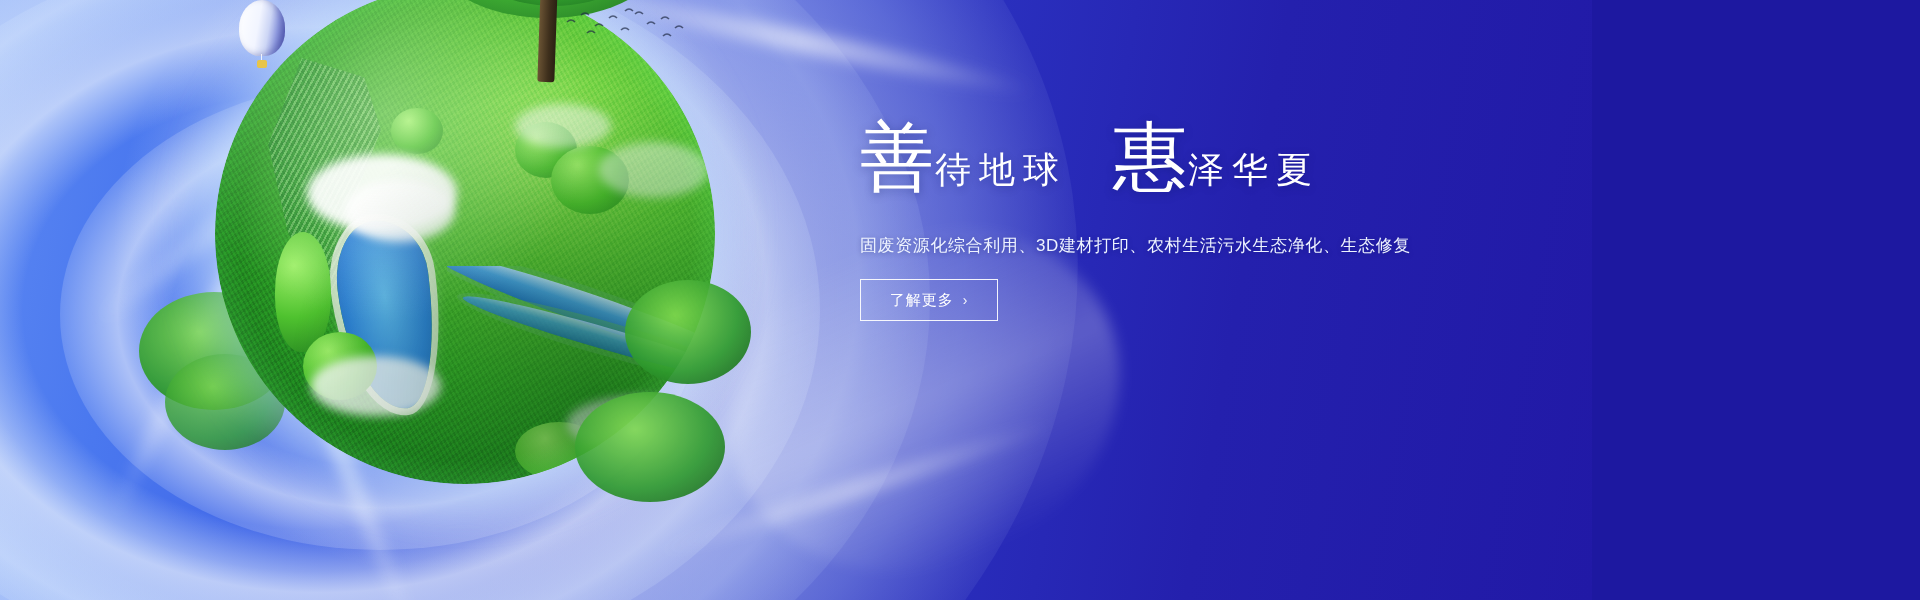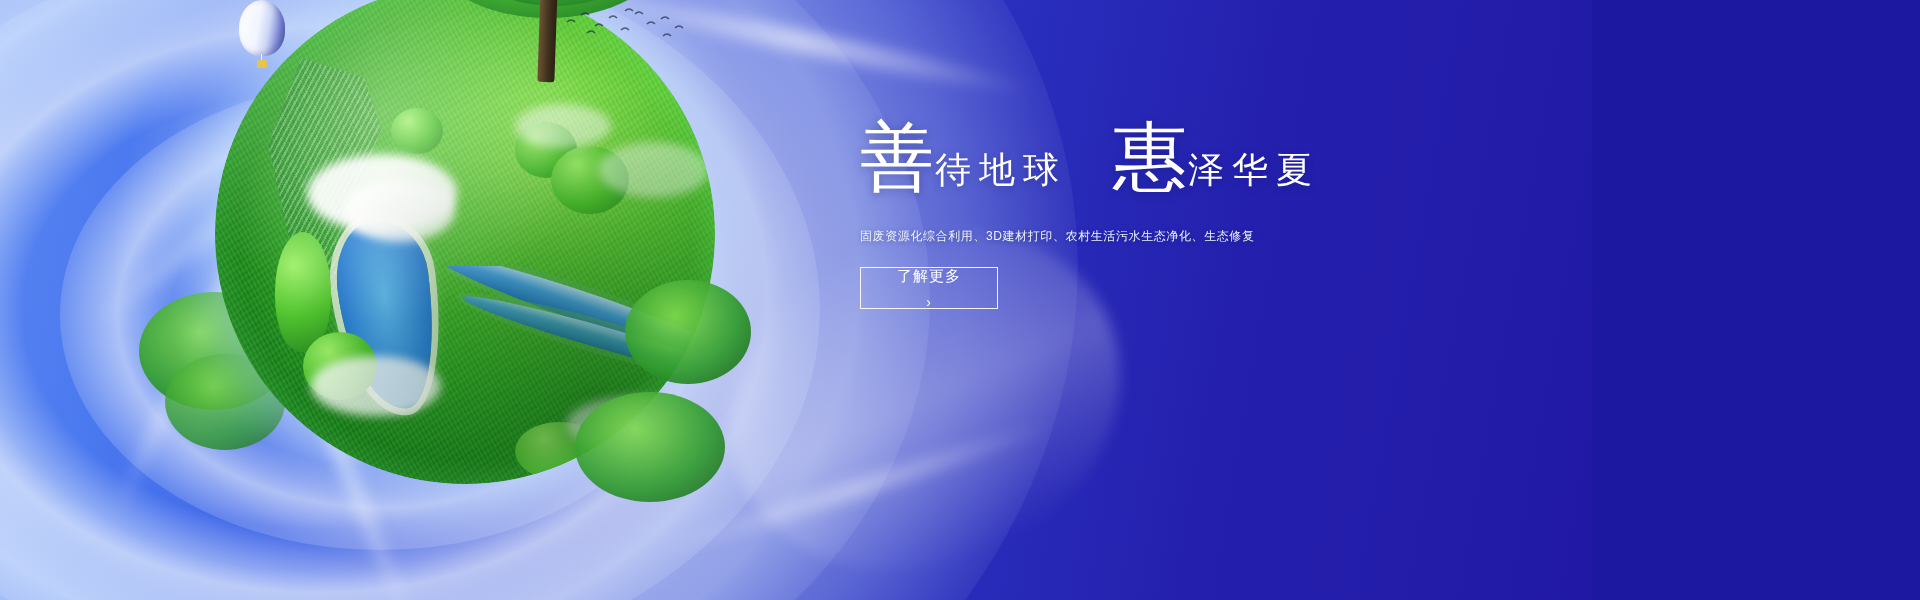--- a/index.html
+++ b/index.html
@@ -114,25 +114,25 @@
   .headline{position:relative;height:96px;color:#fff;white-space:nowrap;}
   .big{font-family:"Liberation Serif","DejaVu Serif",serif;font-size:74px;line-height:1;
        font-weight:400;letter-spacing:1px;display:inline-block;vertical-align:baseline;
        text-shadow:0 2px 10px rgba(10,20,90,.35);}
   .small{font-family:"Liberation Serif","DejaVu Serif",serif;font-size:36px;line-height:1;
        font-weight:400;letter-spacing:8px;display:inline-block;vertical-align:baseline;
        text-shadow:0 2px 8px rgba(10,20,90,.30);}
   .hl-gap{display:inline-block;width:46px;}
   .subtitle{margin-top:16px;color:#fff;font-size:25px;letter-spacing:9px;white-space:nowrap;
        text-shadow:0 1px 6px rgba(10,20,90,.35);}
-  .desc{margin-top:12px;color:#eef3ff;font-size:12px;letter-spacing:.6px;white-space:nowrap;
+  .desc{margin-top:18px;color:#eef3ff;font-size:17px;letter-spacing:.6px;white-space:nowrap;
        text-shadow:0 1px 5px rgba(10,20,90,.35);}
   .btn{margin-top:22px;display:inline-flex;align-items:center;justify-content:center;gap:9px;
        width:116px;height:40px;border:1px solid rgba(255,255,255,.92);background:transparent;
-       color:#fff;font-size:15px;letter-spacing:1px;cursor:pointer;box-sizing:content-box;padding:0 10px;flex-direction:column;}
+       color:#fff;font-size:15px;letter-spacing:1px;cursor:pointer;box-sizing:content-box;padding:0 10px;}
   .btn .chev{font-size:14px;line-height:1;opacity:.95;}
 </style>
 </head>
 <body>
 
 <div class="banner">
 
   <div class="haze h1"></div>
   <div class="haze h2"></div>
   <div class="haze h3"></div>

